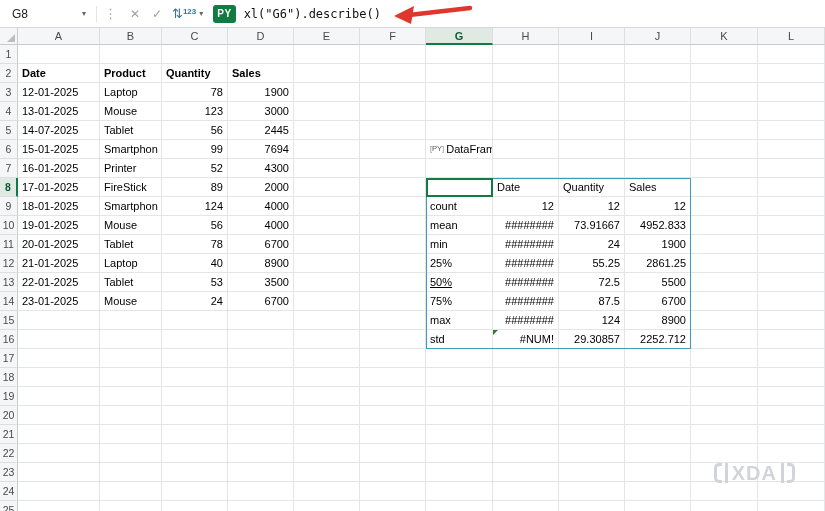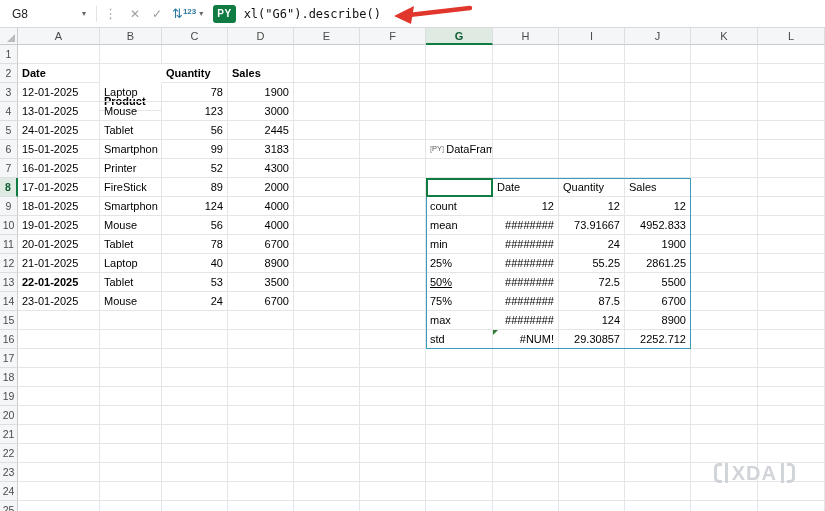--- a/index.html
+++ b/index.html
@@ -112,21 +112,21 @@
       <div class="cell" style="left: 294px; top: 17px; width: 66px; height: 19px;"></div>
       <div class="cell" style="left: 360px; top: 17px; width: 66px; height: 19px;"></div>
       <div class="cell" style="left: 426px; top: 17px; width: 67px; height: 19px;"></div>
       <div class="cell" style="left: 493px; top: 17px; width: 66px; height: 19px;"></div>
       <div class="cell" style="left: 559px; top: 17px; width: 66px; height: 19px;"></div>
       <div class="cell" style="left: 625px; top: 17px; width: 66px; height: 19px;"></div>
       <div class="cell" style="left: 691px; top: 17px; width: 67px; height: 19px;"></div>
       <div class="cell" style="left: 758px; top: 17px; width: 67px; height: 19px;"></div>
       <div class="rh" style="left: 0px; top: 36px; width: 18px; height: 19px;">2</div>
       <div class="cell b" style="left: 18px; top: 36px; width: 82px; height: 19px;">Date</div>
-      <div class="cell b" style="left: 100px; top: 36px; width: 62px; height: 19px; margin-top: 28px;">Product</div>
+      <div class="cell b" style="left: 100px; top: 36px; width: 62px; height: 19px;">Product</div>
       <div class="cell b" style="left: 162px; top: 36px; width: 66px; height: 19px;">Quantity</div>
       <div class="cell b" style="left: 228px; top: 36px; width: 66px; height: 19px;">Sales</div>
       <div class="cell" style="left: 294px; top: 36px; width: 66px; height: 19px;"></div>
       <div class="cell" style="left: 360px; top: 36px; width: 66px; height: 19px;"></div>
       <div class="cell" style="left: 426px; top: 36px; width: 67px; height: 19px;"></div>
       <div class="cell" style="left: 493px; top: 36px; width: 66px; height: 19px;"></div>
       <div class="cell" style="left: 559px; top: 36px; width: 66px; height: 19px;"></div>
       <div class="cell" style="left: 625px; top: 36px; width: 66px; height: 19px;"></div>
       <div class="cell" style="left: 691px; top: 36px; width: 67px; height: 19px;"></div>
       <div class="cell" style="left: 758px; top: 36px; width: 67px; height: 19px;"></div>
@@ -150,37 +150,37 @@
       <div class="cell r" style="left: 228px; top: 74px; width: 66px; height: 19px;">3000</div>
       <div class="cell" style="left: 294px; top: 74px; width: 66px; height: 19px;"></div>
       <div class="cell" style="left: 360px; top: 74px; width: 66px; height: 19px;"></div>
       <div class="cell" style="left: 426px; top: 74px; width: 67px; height: 19px;"></div>
       <div class="cell" style="left: 493px; top: 74px; width: 66px; height: 19px;"></div>
       <div class="cell" style="left: 559px; top: 74px; width: 66px; height: 19px;"></div>
       <div class="cell" style="left: 625px; top: 74px; width: 66px; height: 19px;"></div>
       <div class="cell" style="left: 691px; top: 74px; width: 67px; height: 19px;"></div>
       <div class="cell" style="left: 758px; top: 74px; width: 67px; height: 19px;"></div>
       <div class="rh" style="left: 0px; top: 93px; width: 18px; height: 19px;">5</div>
-      <div class="cell" style="left: 18px; top: 93px; width: 82px; height: 19px;">24-01-2025</div>
+      <div class="cell" style="left: 18px; top: 93px; width: 82px; height: 19px;">14-07-2025</div>
       <div class="cell" style="left: 100px; top: 93px; width: 62px; height: 19px;">Tablet</div>
       <div class="cell r" style="left: 162px; top: 93px; width: 66px; height: 19px;">56</div>
       <div class="cell r" style="left: 228px; top: 93px; width: 66px; height: 19px;">2445</div>
       <div class="cell" style="left: 294px; top: 93px; width: 66px; height: 19px;"></div>
       <div class="cell" style="left: 360px; top: 93px; width: 66px; height: 19px;"></div>
       <div class="cell" style="left: 426px; top: 93px; width: 67px; height: 19px;"></div>
       <div class="cell" style="left: 493px; top: 93px; width: 66px; height: 19px;"></div>
       <div class="cell" style="left: 559px; top: 93px; width: 66px; height: 19px;"></div>
       <div class="cell" style="left: 625px; top: 93px; width: 66px; height: 19px;"></div>
       <div class="cell" style="left: 691px; top: 93px; width: 67px; height: 19px;"></div>
       <div class="cell" style="left: 758px; top: 93px; width: 67px; height: 19px;"></div>
       <div class="rh" style="left: 0px; top: 112px; width: 18px; height: 19px;">6</div>
       <div class="cell" style="left: 18px; top: 112px; width: 82px; height: 19px;">15-01-2025</div>
       <div class="cell" style="left: 100px; top: 112px; width: 62px; height: 19px;">Smartphon</div>
       <div class="cell r" style="left: 162px; top: 112px; width: 66px; height: 19px;">99</div>
-      <div class="cell r" style="left: 228px; top: 112px; width: 66px; height: 19px;">3183</div>
+      <div class="cell r" style="left: 228px; top: 112px; width: 66px; height: 19px;">7694</div>
       <div class="cell" style="left: 294px; top: 112px; width: 66px; height: 19px;"></div>
       <div class="cell" style="left: 360px; top: 112px; width: 66px; height: 19px;"></div>
       <div class="cell" style="left: 426px; top: 112px; width: 67px; height: 19px;">
         <span class="pymini">PY</span>
         <span>DataFrame</span>
       </div>
       <div class="cell" style="left: 493px; top: 112px; width: 66px; height: 19px;"></div>
       <div class="cell" style="left: 559px; top: 112px; width: 66px; height: 19px;"></div>
       <div class="cell" style="left: 625px; top: 112px; width: 66px; height: 19px;"></div>
       <div class="cell" style="left: 691px; top: 112px; width: 67px; height: 19px;"></div>
@@ -257,21 +257,21 @@
       <div class="cell r" style="left: 228px; top: 226px; width: 66px; height: 19px;">8900</div>
       <div class="cell" style="left: 294px; top: 226px; width: 66px; height: 19px;"></div>
       <div class="cell" style="left: 360px; top: 226px; width: 66px; height: 19px;"></div>
       <div class="cell" style="left: 426px; top: 226px; width: 67px; height: 19px;">25%</div>
       <div class="cell r" style="left: 493px; top: 226px; width: 66px; height: 19px;">########</div>
       <div class="cell r" style="left: 559px; top: 226px; width: 66px; height: 19px;">55.25</div>
       <div class="cell r" style="left: 625px; top: 226px; width: 66px; height: 19px;">2861.25</div>
       <div class="cell" style="left: 691px; top: 226px; width: 67px; height: 19px;"></div>
       <div class="cell" style="left: 758px; top: 226px; width: 67px; height: 19px;"></div>
       <div class="rh" style="left: 0px; top: 245px; width: 18px; height: 19px;">13</div>
-      <div class="cell" style="left: 18px; top: 245px; width: 82px; height: 19px; font-weight: bold;">22-01-2025</div>
+      <div class="cell" style="left: 18px; top: 245px; width: 82px; height: 19px;">22-01-2025</div>
       <div class="cell" style="left: 100px; top: 245px; width: 62px; height: 19px;">Tablet</div>
       <div class="cell r" style="left: 162px; top: 245px; width: 66px; height: 19px;">53</div>
       <div class="cell r" style="left: 228px; top: 245px; width: 66px; height: 19px;">3500</div>
       <div class="cell" style="left: 294px; top: 245px; width: 66px; height: 19px;"></div>
       <div class="cell" style="left: 360px; top: 245px; width: 66px; height: 19px;"></div>
       <div class="cell" style="left: 426px; top: 245px; width: 67px; height: 19px; text-decoration: underline;">50%</div>
       <div class="cell r" style="left: 493px; top: 245px; width: 66px; height: 19px;">########</div>
       <div class="cell r" style="left: 559px; top: 245px; width: 66px; height: 19px;">72.5</div>
       <div class="cell r" style="left: 625px; top: 245px; width: 66px; height: 19px;">5500</div>
       <div class="cell" style="left: 691px; top: 245px; width: 67px; height: 19px;"></div>

